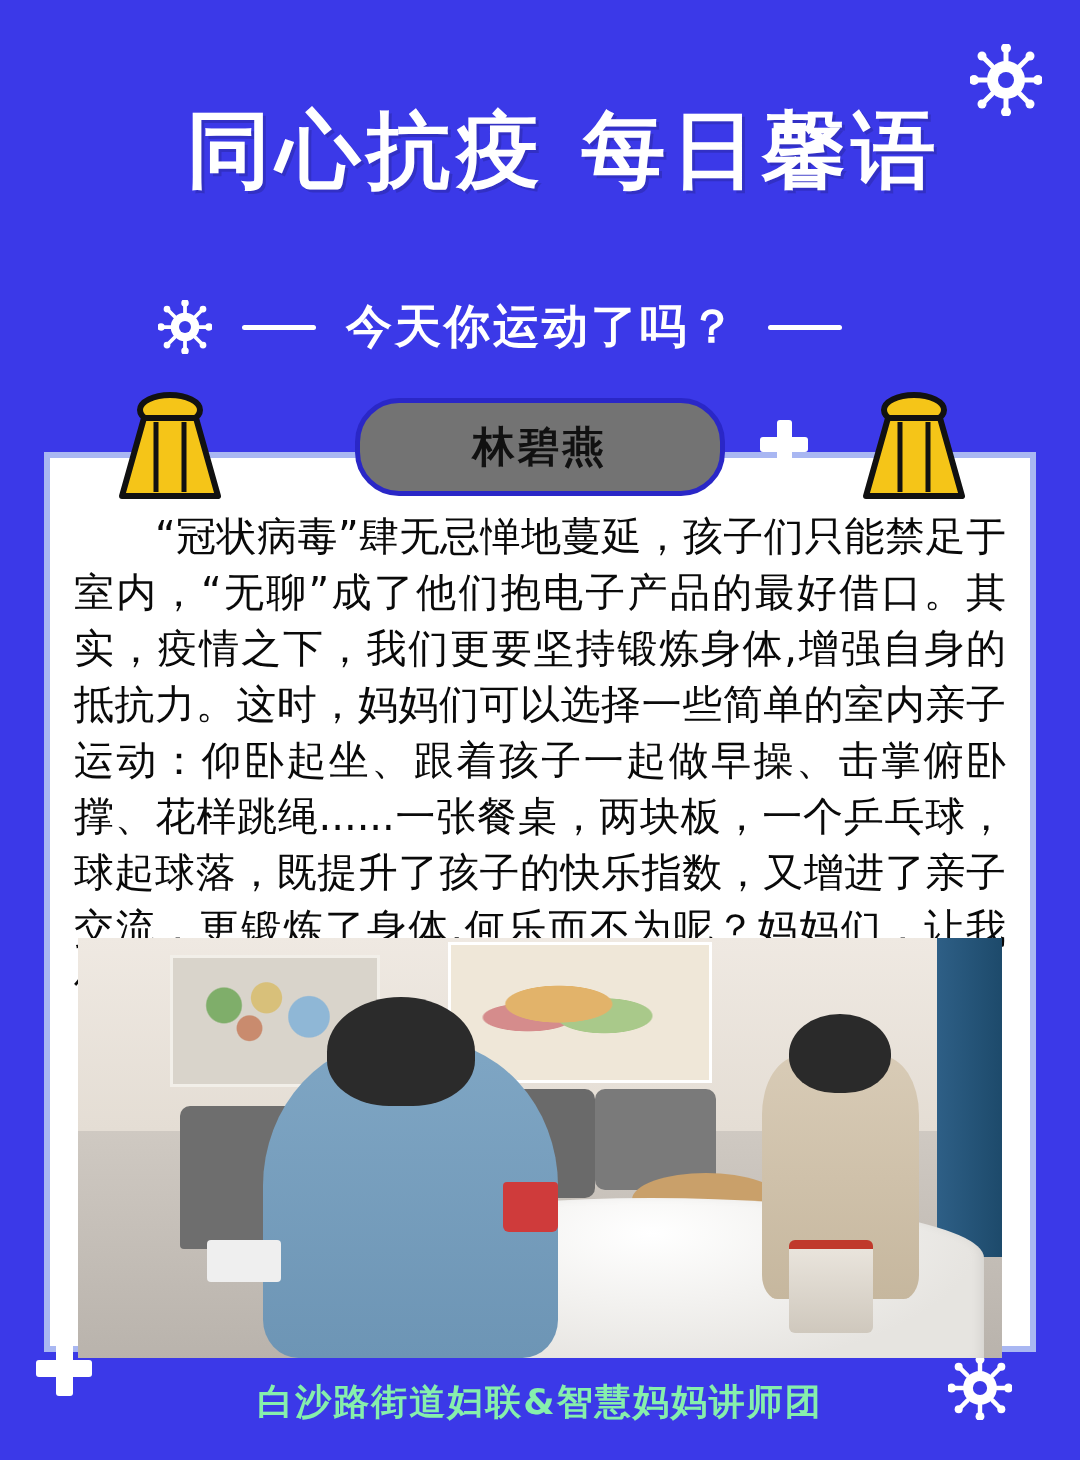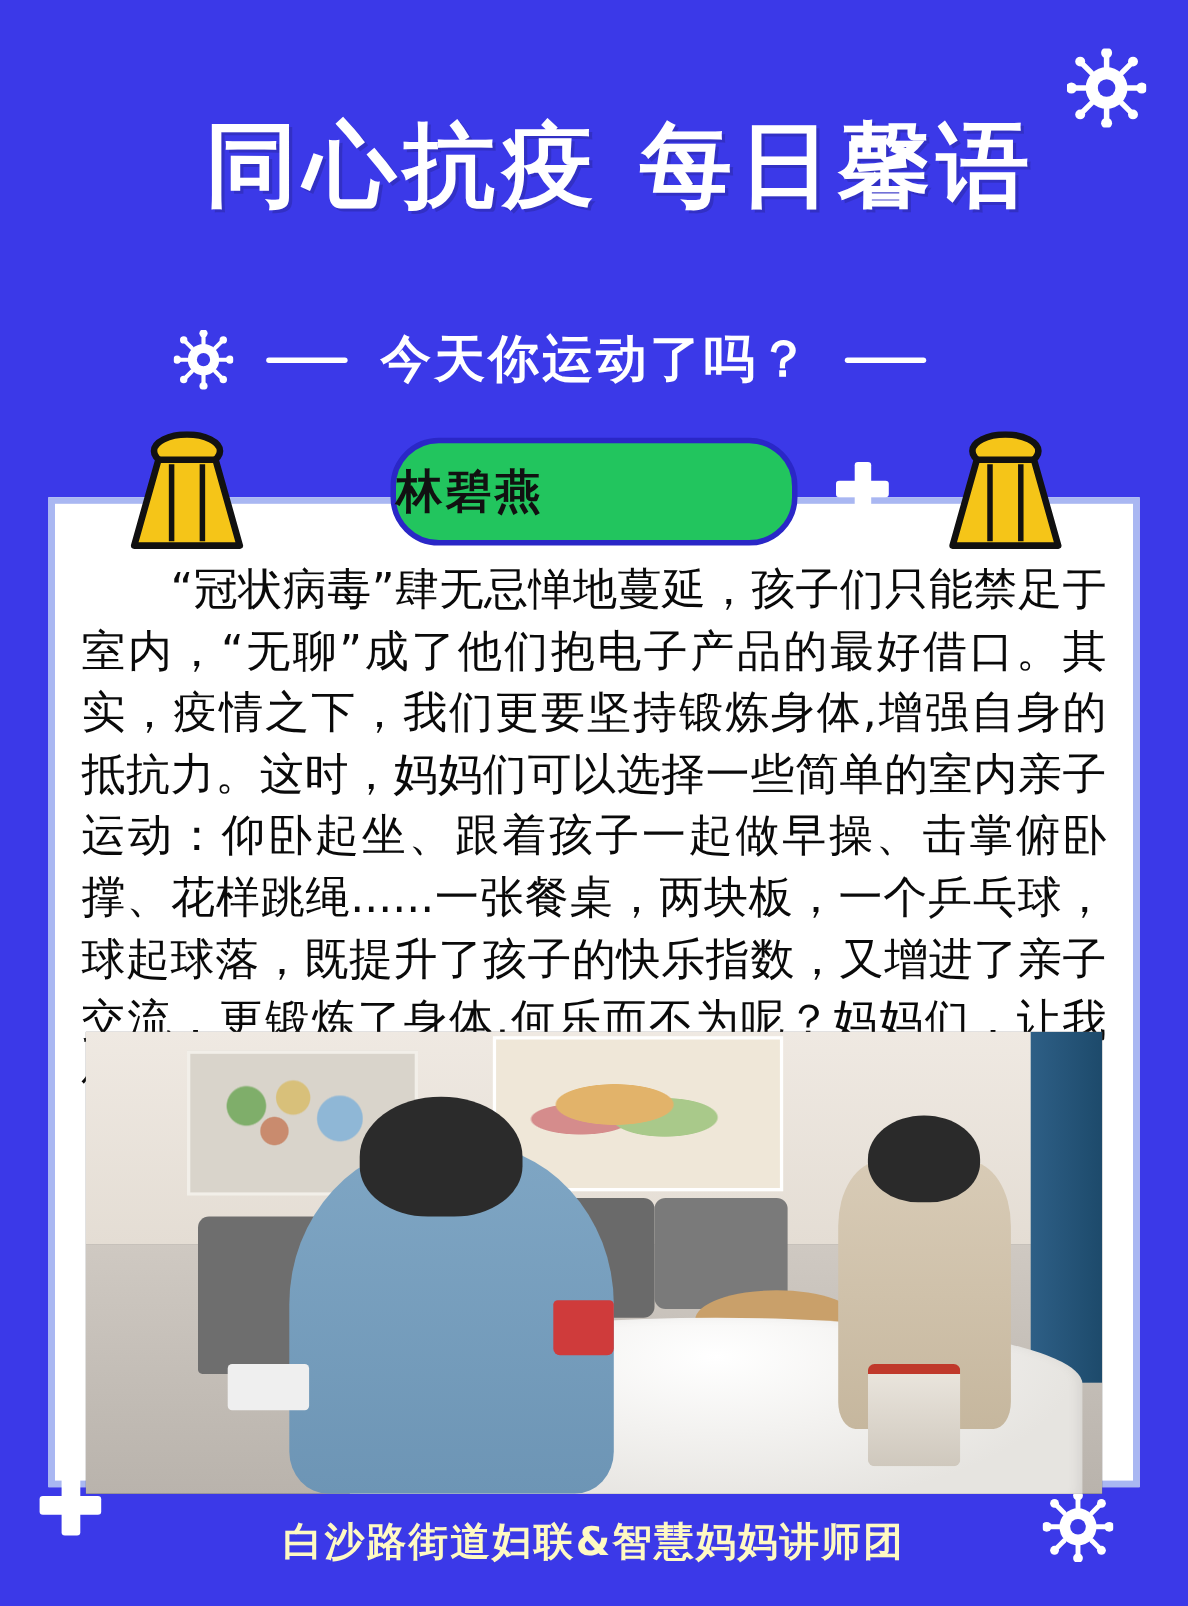--- a/index.html
+++ b/index.html
@@ -79,25 +79,26 @@
   }
 
   
   .name-pill {
     position: absolute;
     left: 50%;
     transform: translateX(-50%);
     top: 398px;
     width: 360px;
     height: 88px;
-    background: #22c55e;
+    background: #737373;
     border: 5px solid #2A27C7;
     border-radius: 44px;
     display: flex;
     align-items: center;
+    justify-content: center;
     z-index: 6;
   }
   .name-pill span {
     color: #111111;
     font-size: 42px;
     font-weight: bold;
     letter-spacing: 3px;
     font-family: "DejaVu Sans", "Liberation Sans", sans-serif;
   }
 
@@ -177,21 +178,21 @@
   .ph-jar        { position:absolute; left:77%; top:72%; width:9%; height:20%; background:linear-gradient(#e9e4dc,#cfc8bd); border-radius:6px; border-top:9px solid #c0392b; }
   .ph-tissue     { position:absolute; left:14%; top:72%; width:8%; height:10%; background:#efefef; border-radius:4px; }
 
   
   .footer-text {
     position: absolute;
     left: 0;
     top: 1378px;
     width: 1080px;
     text-align: center;
-    color: #fef9c3;
+    color: #86efac;
     font-size: 36px;
     font-weight: bold;
     letter-spacing: 2px;
     font-family: "DejaVu Sans", "Liberation Sans", sans-serif;
   }
 </style>
 </head>
 <body>
 
 <div class="poster">

